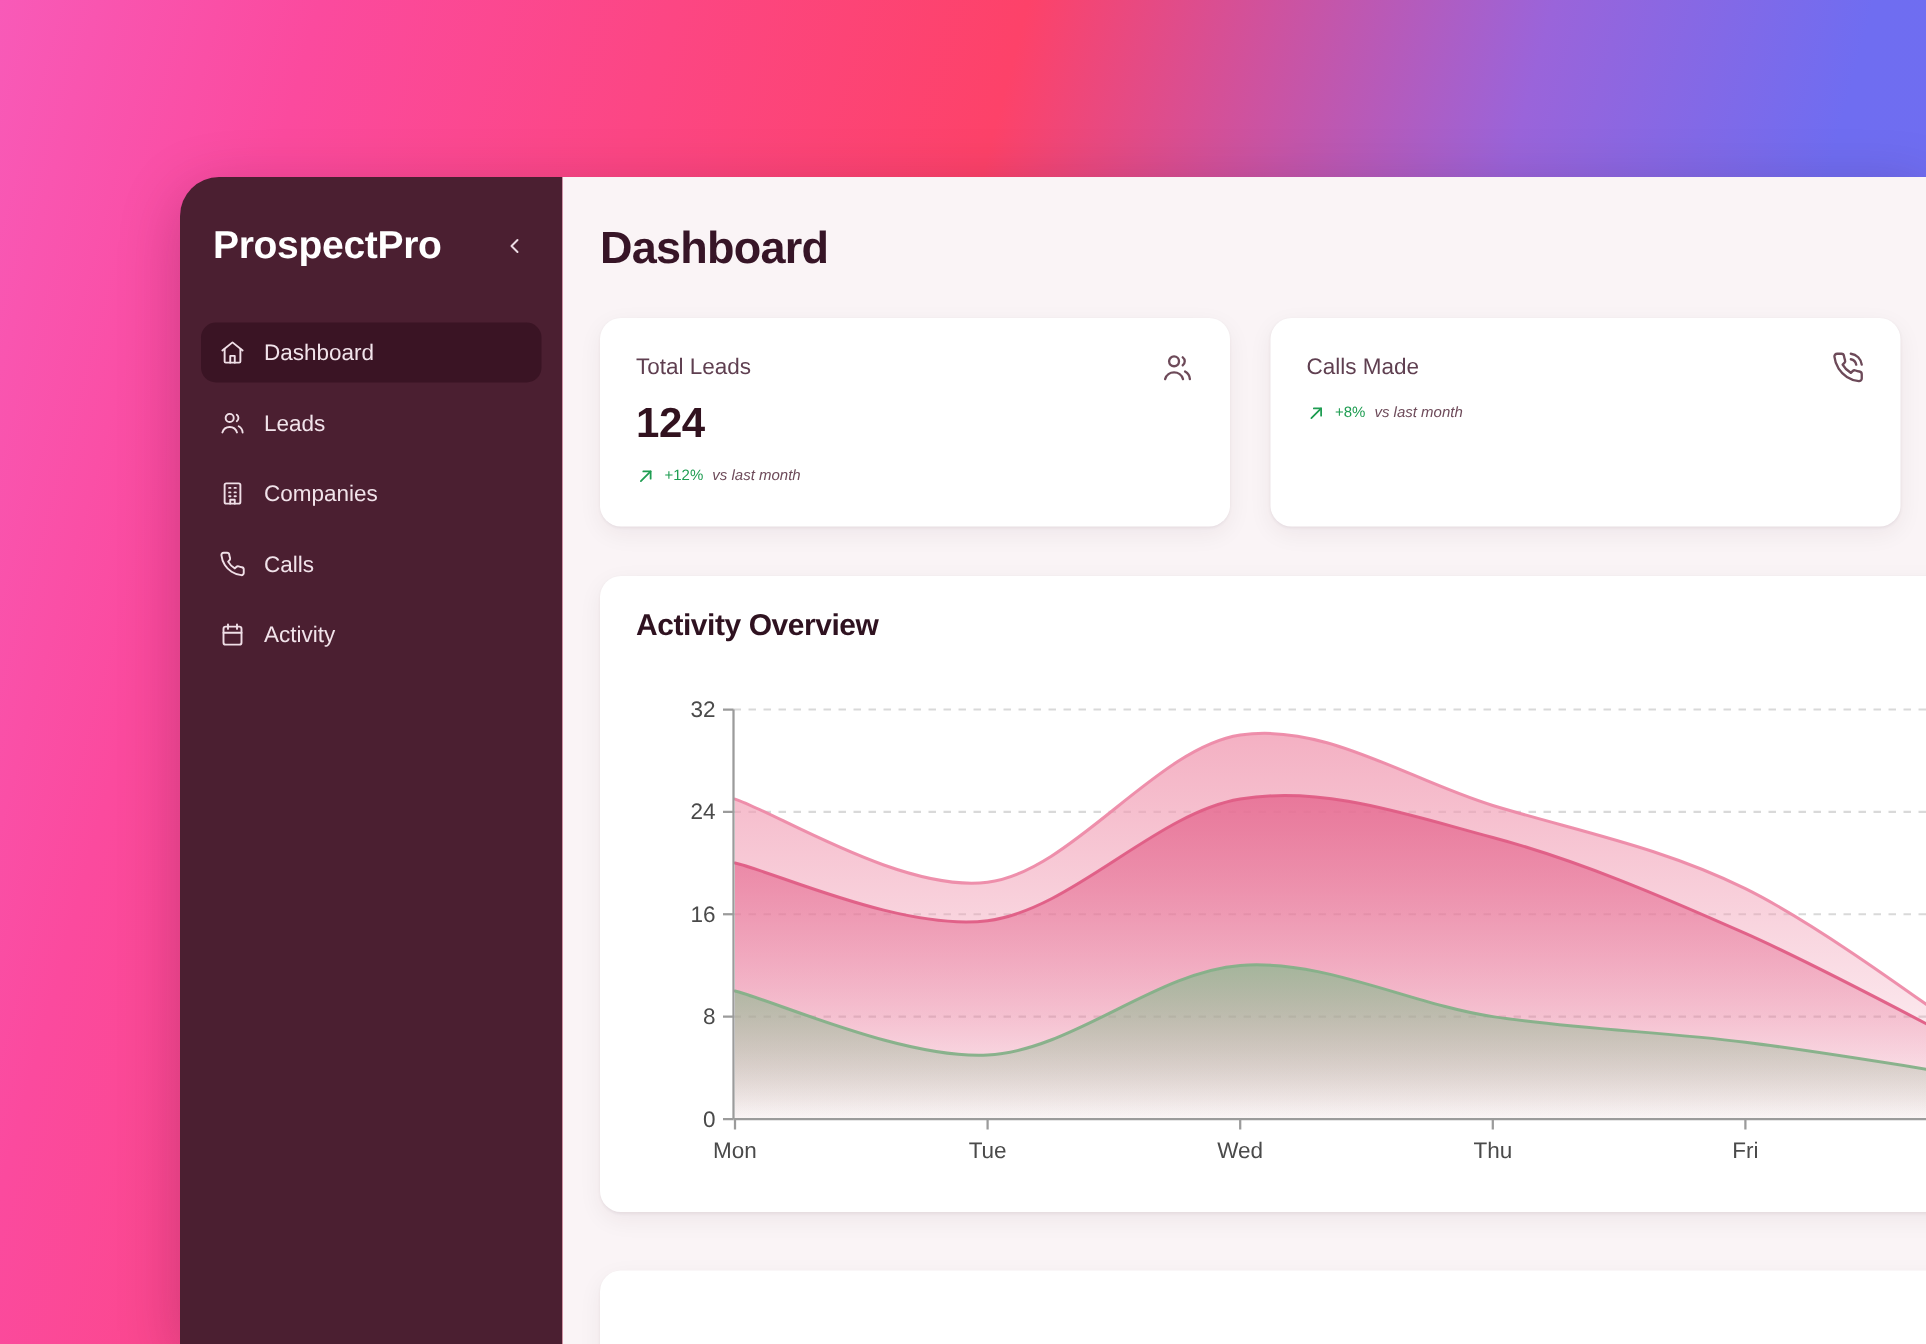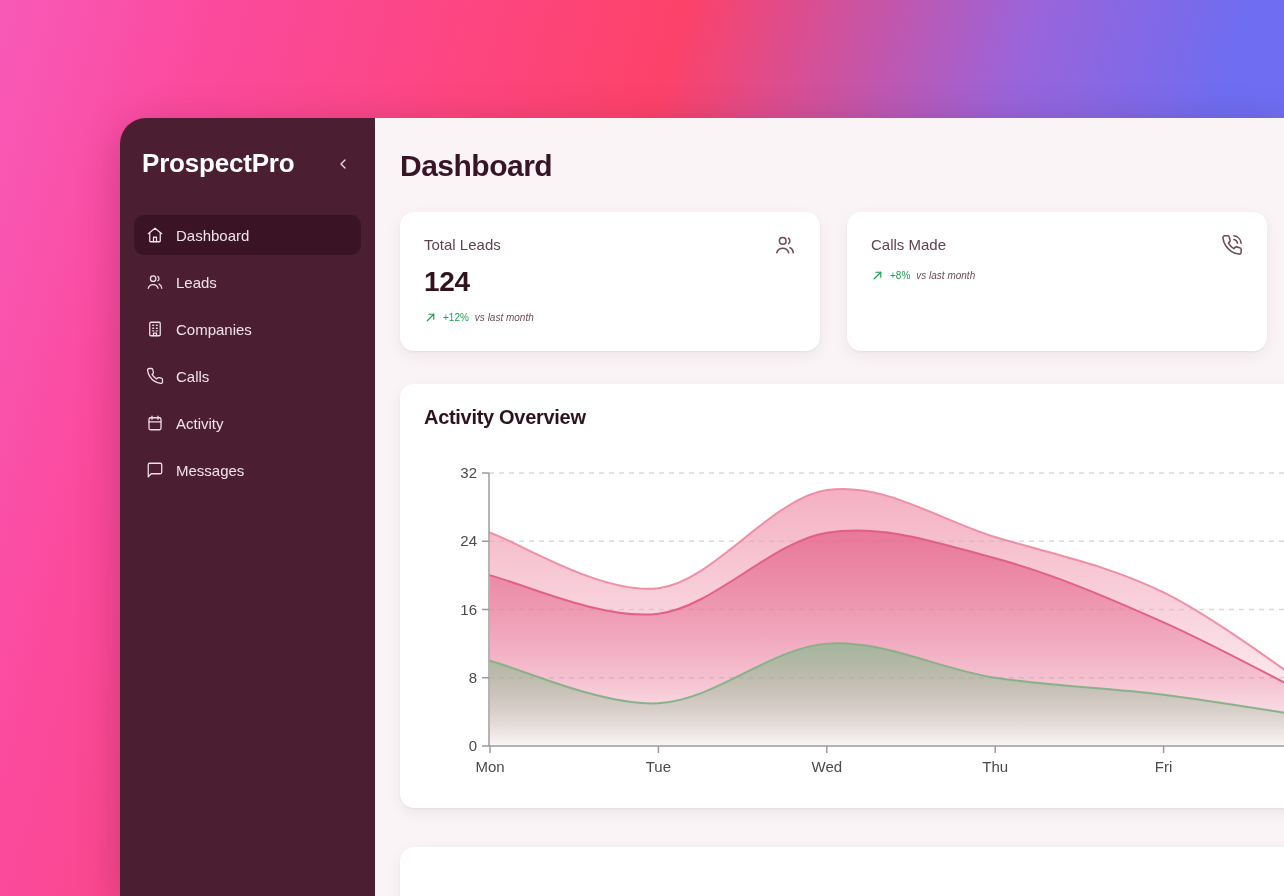--- a/index.html
+++ b/index.html
@@ -127,28 +127,20 @@
         <span>Calls</span>
       </a>
       <a class="nav-item">
         <span class="icon">
           <svg width="18" height="18" viewBox="0 0 24 24" fill="none" stroke="currentColor" stroke-width="1.7" stroke-linecap="round" stroke-linejoin="round">
               <rect x="4" y="5" width="16" height="16" rx="2"></rect>
               <path d="M8 3v4M16 3v4M4 10.5h16"></path>
             </svg>
         </span>
         <span>Activity</span>
-      </a>
-      <a class="nav-item">
-        <span class="icon">
-          <svg width="18" height="18" viewBox="0 0 24 24" fill="none" stroke="currentColor" stroke-width="1.7" stroke-linecap="round" stroke-linejoin="round">
-              <path d="M21 15a2 2 0 0 1-2 2H7l-4 4V5a2 2 0 0 1 2-2h14a2 2 0 0 1 2 2z"></path>
-            </svg>
-        </span>
-        <span>Messages</span>
       </a>
     </nav>
   </aside>
 
   <div class="main">
     <header>
       <h1 class="page-title">Dashboard</h1>
     </header>
 
     <div class="stats-row">

